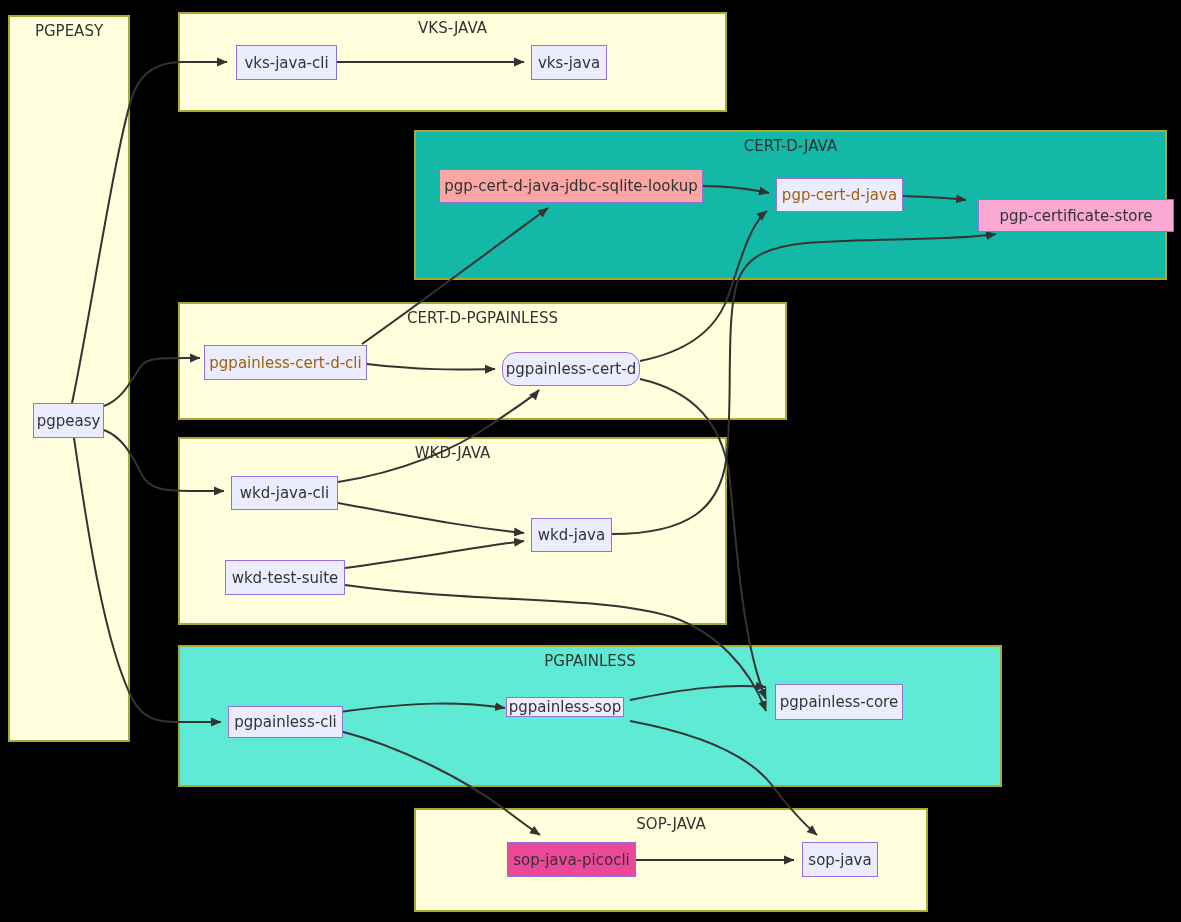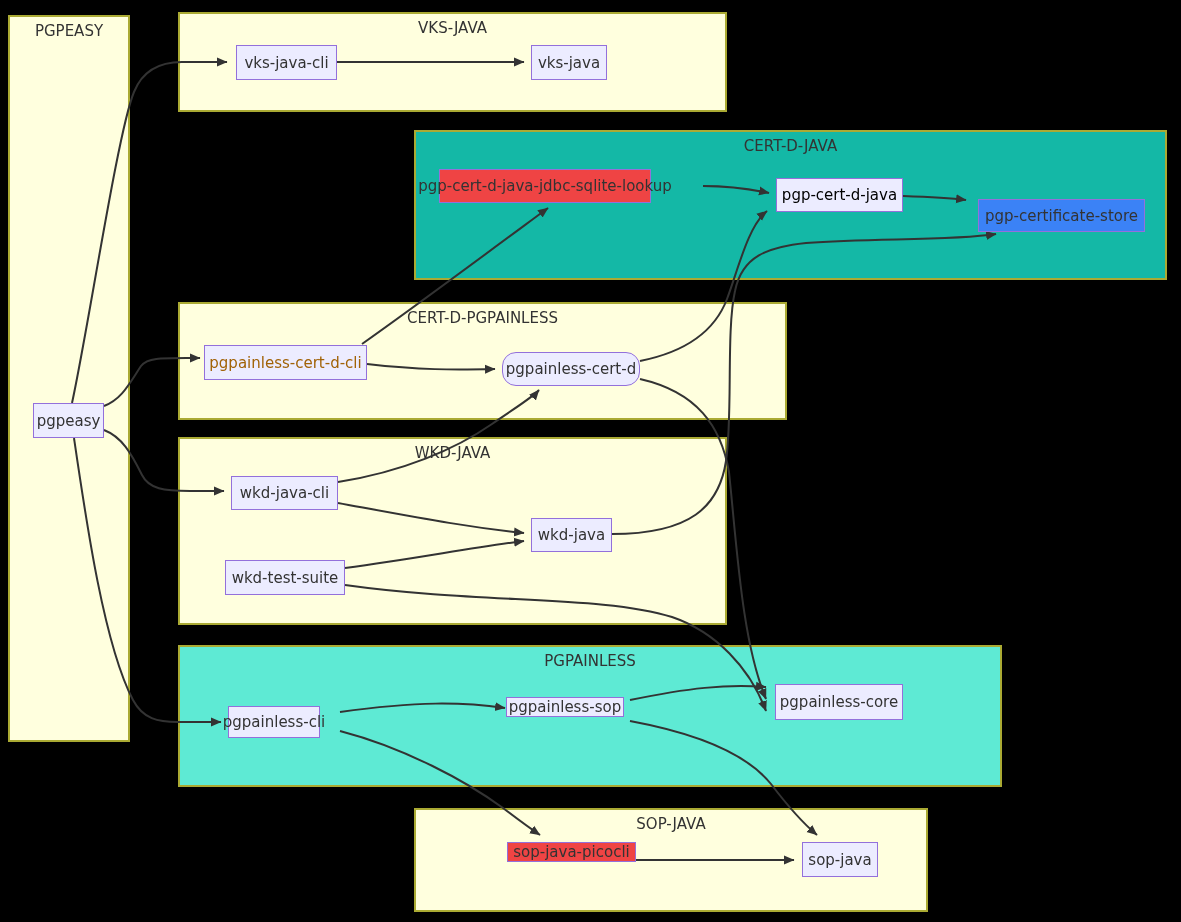--- a/index.html
+++ b/index.html
@@ -105,26 +105,26 @@
       <path class="edge" d="M 612,534 C 690,534 719,507 726,461 C 733,414 726,331 735,291 C 742,256 768,247 806,243 C 876,238 950,241 996,234" stroke="#333333" marker-end="url(#arrow)"></path>
       <path class="edge" d="M 340,712 C 418,701 462,702 505,708" stroke="#333333" marker-end="url(#arrow)"></path>
       <path class="edge" d="M 630,700 C 688,688 726,684 766,687" stroke="#333333" marker-end="url(#arrow)"></path>
       <path class="edge" d="M 630,721 C 700,734 747,754 771,784 C 790,809 804,824 817,835" stroke="#333333" marker-end="url(#arrow)"></path>
       <path class="edge" d="M 340,731 C 405,748 466,781 503,808 C 520,821 531,829 540,835" stroke="#333333" marker-end="url(#arrow)"></path>
       <path class="edge" d="M 636,860 L 794,860" stroke="#333333" marker-end="url(#arrow)"></path>
     </svg>
     <div class="node" style="left: 33px; top: 403px; width: 71px; height: 35px; background: rgb(236, 236, 255); border-color: rgb(147, 112, 219); color: rgb(51, 51, 51);">pgpeasy</div>
     <div class="node" style="left: 236px; top: 45px; width: 101px; height: 35px; background: rgb(236, 236, 255); border-color: rgb(147, 112, 219); color: rgb(51, 51, 51);">vks-java-cli</div>
     <div class="node" style="left: 531px; top: 45px; width: 76px; height: 35px; background: rgb(236, 236, 255); border-color: rgb(147, 112, 219); color: rgb(51, 51, 51);">vks-java</div>
-    <div class="node" style="left: 439px; top: 169px; width: 212px; height: 34px; background: #ef4444; border-color: rgb(147, 112, 219); color: rgb(51, 51, 51);">pgp-cert-d-java-jdbc-sqlite-lookup</div>
-    <div class="node" style="left: 776px; top: 178px; width: 127px; height: 34px; background: rgb(236, 236, 255); border-color: rgb(147, 112, 219); color: #000000;">pgp-cert-d-java</div>
-    <div class="node" style="left: 978px; top: 199px; width: 167px; height: 33px; background: #3b82f6; border-color: rgb(147, 112, 219); color: rgb(51, 51, 51);">pgp-certificate-store</div>
+    <div class="node" style="left: 439px; top: 169px; width: 264px; height: 34px; background: #fca5a5; border-color: rgb(147, 112, 219); color: rgb(51, 51, 51);">pgp-cert-d-java-jdbc-sqlite-lookup</div>
+    <div class="node" style="left: 776px; top: 178px; width: 127px; height: 34px; background: rgb(236, 236, 255); border-color: rgb(147, 112, 219); color: #a16207;">pgp-cert-d-java</div>
+    <div class="node" style="left: 978px; top: 199px; width: 196px; height: 33px; background: #f9a8d4; border-color: rgb(147, 112, 219); color: rgb(51, 51, 51);">pgp-certificate-store</div>
     <div class="node" style="left: 204px; top: 345px; width: 163px; height: 35px; background: rgb(236, 236, 255); border-color: rgb(147, 112, 219); color: #a16207;">pgpainless-cert-d-cli</div>
     <div class="node" style="left: 502px; top: 352px; width: 138px; height: 34px; background: rgb(236, 236, 255); border-color: rgb(147, 112, 219); color: rgb(51, 51, 51); border-radius: 14px;">pgpainless-cert-d</div>
     <div class="node" style="left: 231px; top: 476px; width: 107px; height: 34px; background: rgb(236, 236, 255); border-color: rgb(147, 112, 219); color: rgb(51, 51, 51);">wkd-java-cli</div>
     <div class="node" style="left: 531px; top: 518px; width: 81px; height: 34px; background: rgb(236, 236, 255); border-color: rgb(147, 112, 219); color: rgb(51, 51, 51);">wkd-java</div>
     <div class="node" style="left: 225px; top: 560px; width: 120px; height: 35px; background: rgb(236, 236, 255); border-color: rgb(147, 112, 219); color: rgb(51, 51, 51);">wkd-test-suite</div>
-    <div class="node" style="left: 228px; top: 706px; width: 92px; height: 32px; background: rgb(236, 236, 255); border-color: rgb(147, 112, 219); color: rgb(51, 51, 51);">pgpainless-cli</div>
+    <div class="node" style="left: 228px; top: 706px; width: 115px; height: 32px; background: rgb(236, 236, 255); border-color: rgb(147, 112, 219); color: rgb(51, 51, 51);">pgpainless-cli</div>
     <div class="node" style="left: 506px; top: 697px; width: 118px; height: 20px; background: rgb(236, 236, 255); border-color: rgb(147, 112, 219); color: rgb(51, 51, 51);">pgpainless-sop</div>
     <div class="node" style="left: 775px; top: 684px; width: 128px; height: 36px; background: rgb(236, 236, 255); border-color: rgb(147, 112, 219); color: rgb(51, 51, 51);">pgpainless-core</div>
-    <div class="node" style="left: 507px; top: 842px; width: 129px; height: 20px; background: #ef4444; border-color: rgb(147, 112, 219); color: rgb(51, 51, 51);">sop-java-picocli</div>
+    <div class="node" style="left: 507px; top: 842px; width: 129px; height: 35px; background: #ec4899; border-color: rgb(147, 112, 219); color: rgb(51, 51, 51);">sop-java-picocli</div>
     <div class="node" style="left: 802px; top: 842px; width: 76px; height: 35px; background: rgb(236, 236, 255); border-color: rgb(147, 112, 219); color: rgb(51, 51, 51);">sop-java</div>
   </div>
 
 </body></html>

